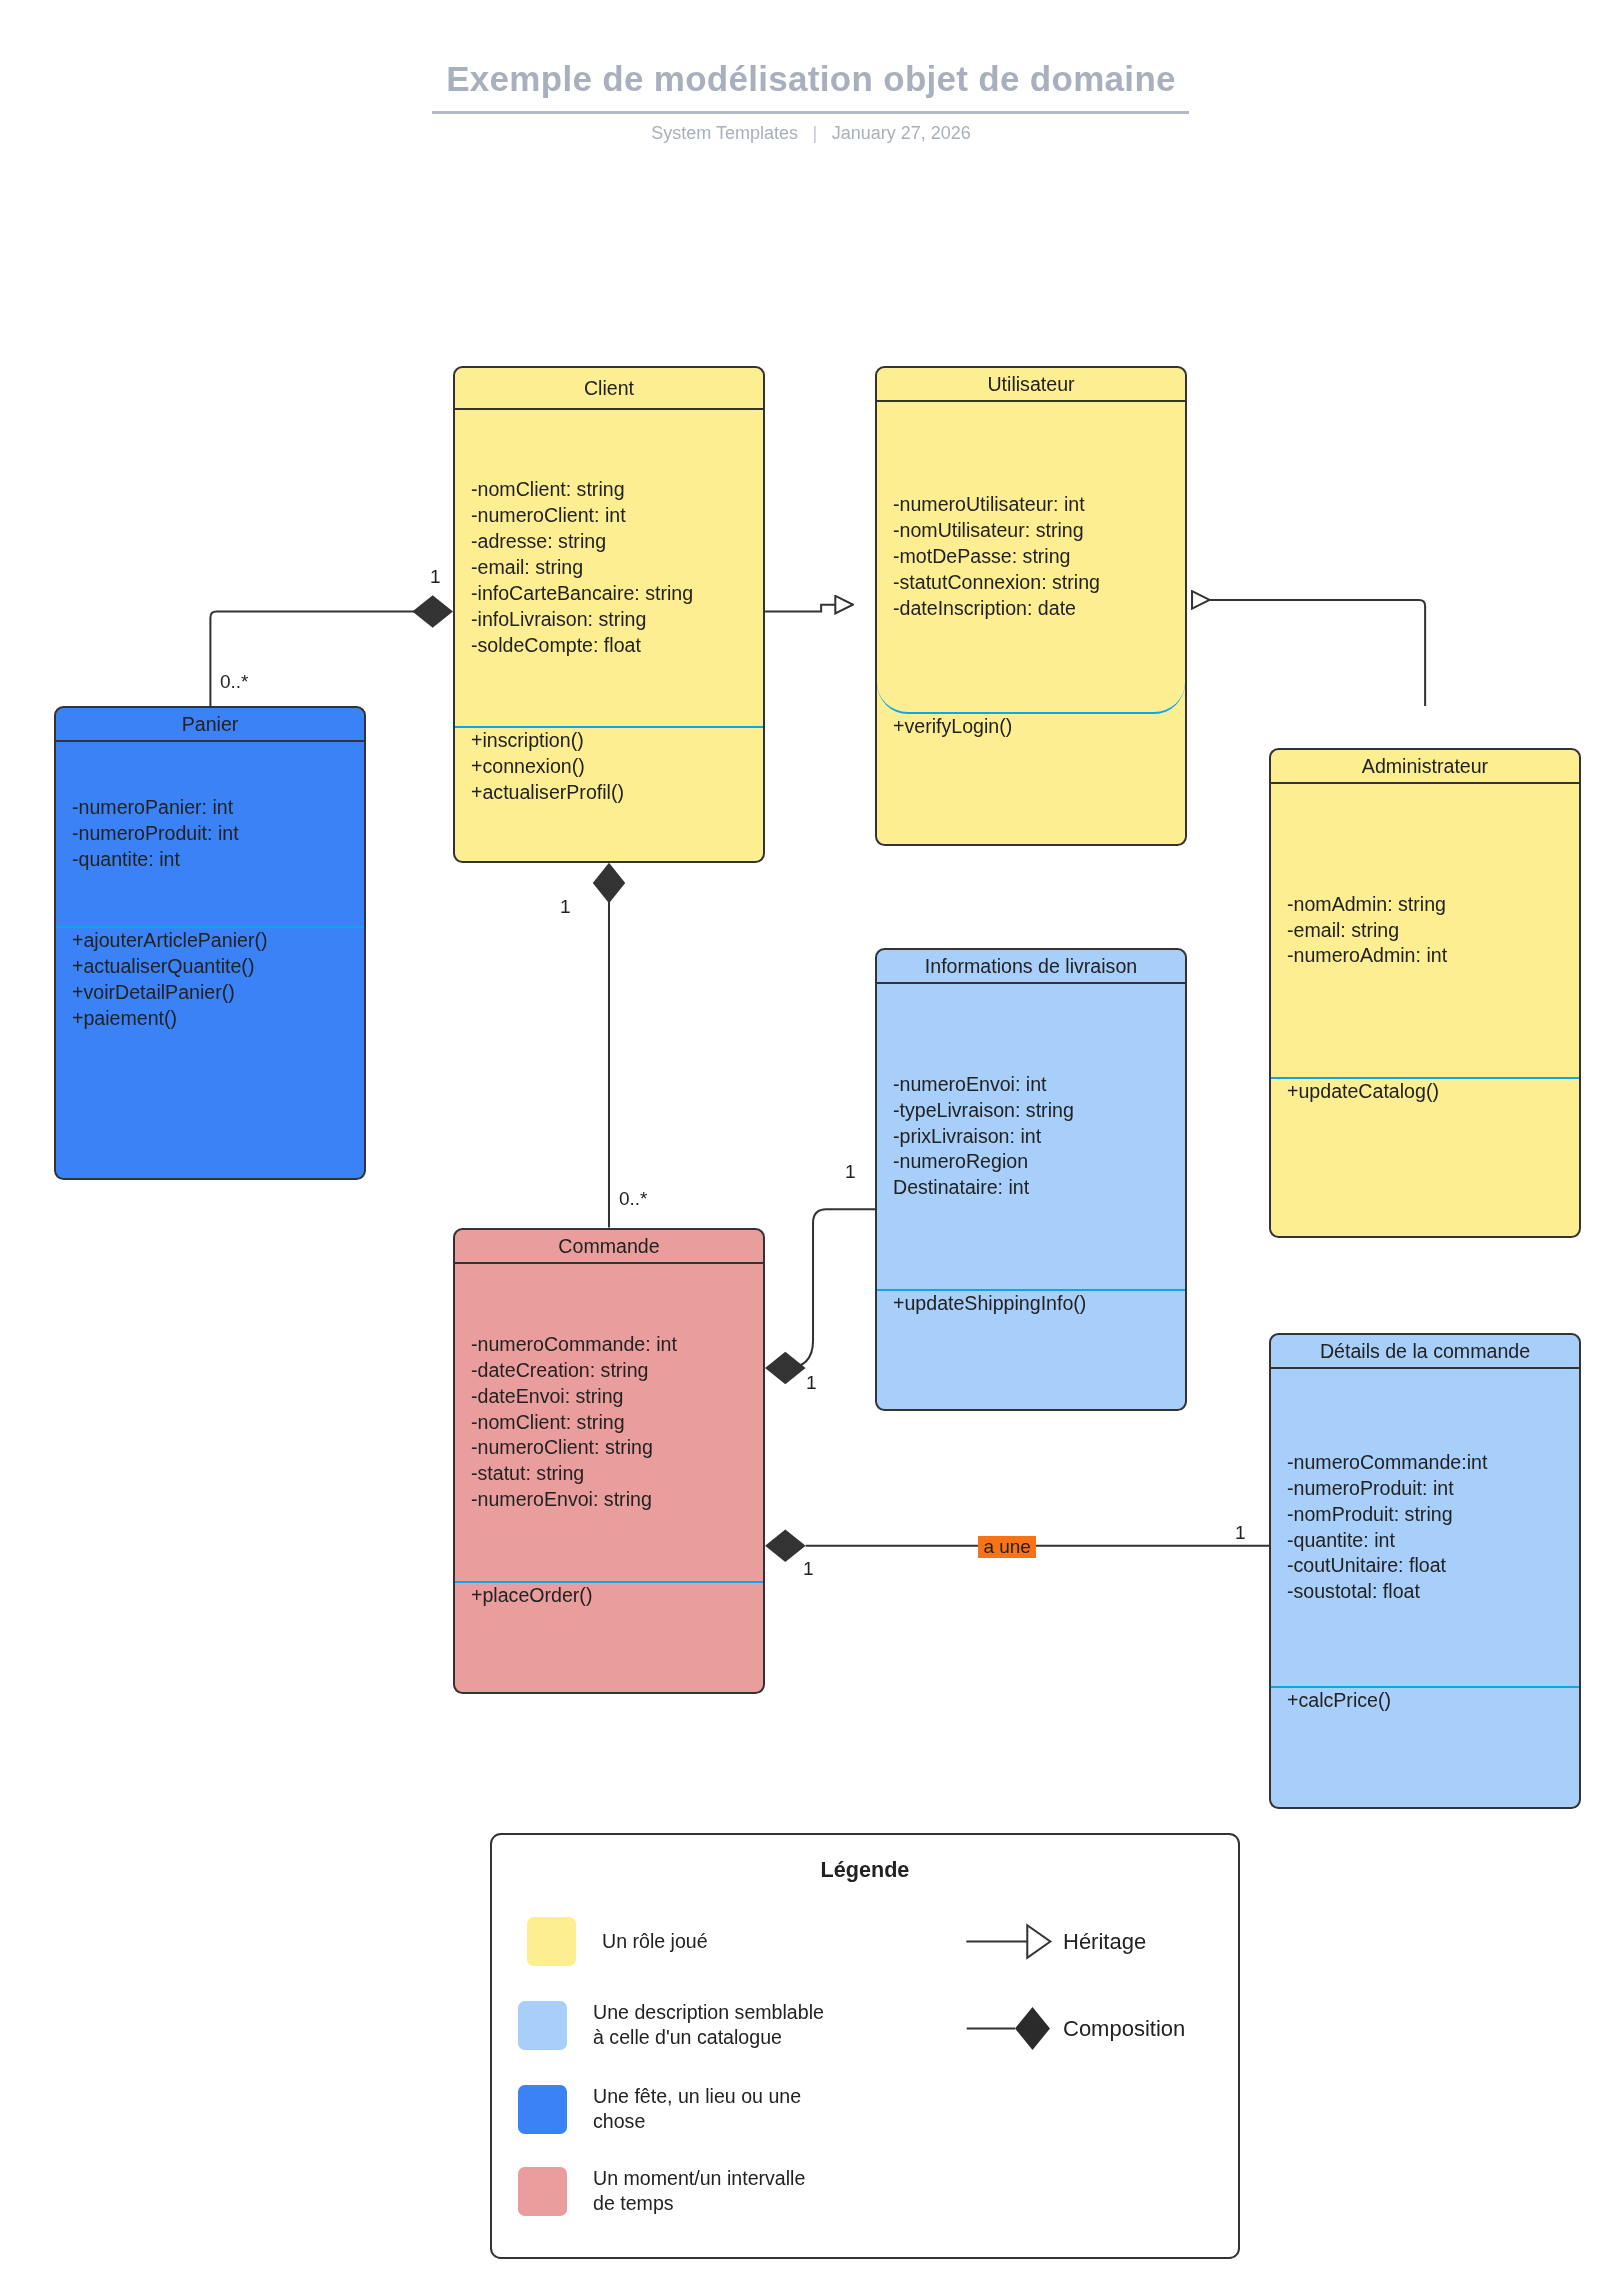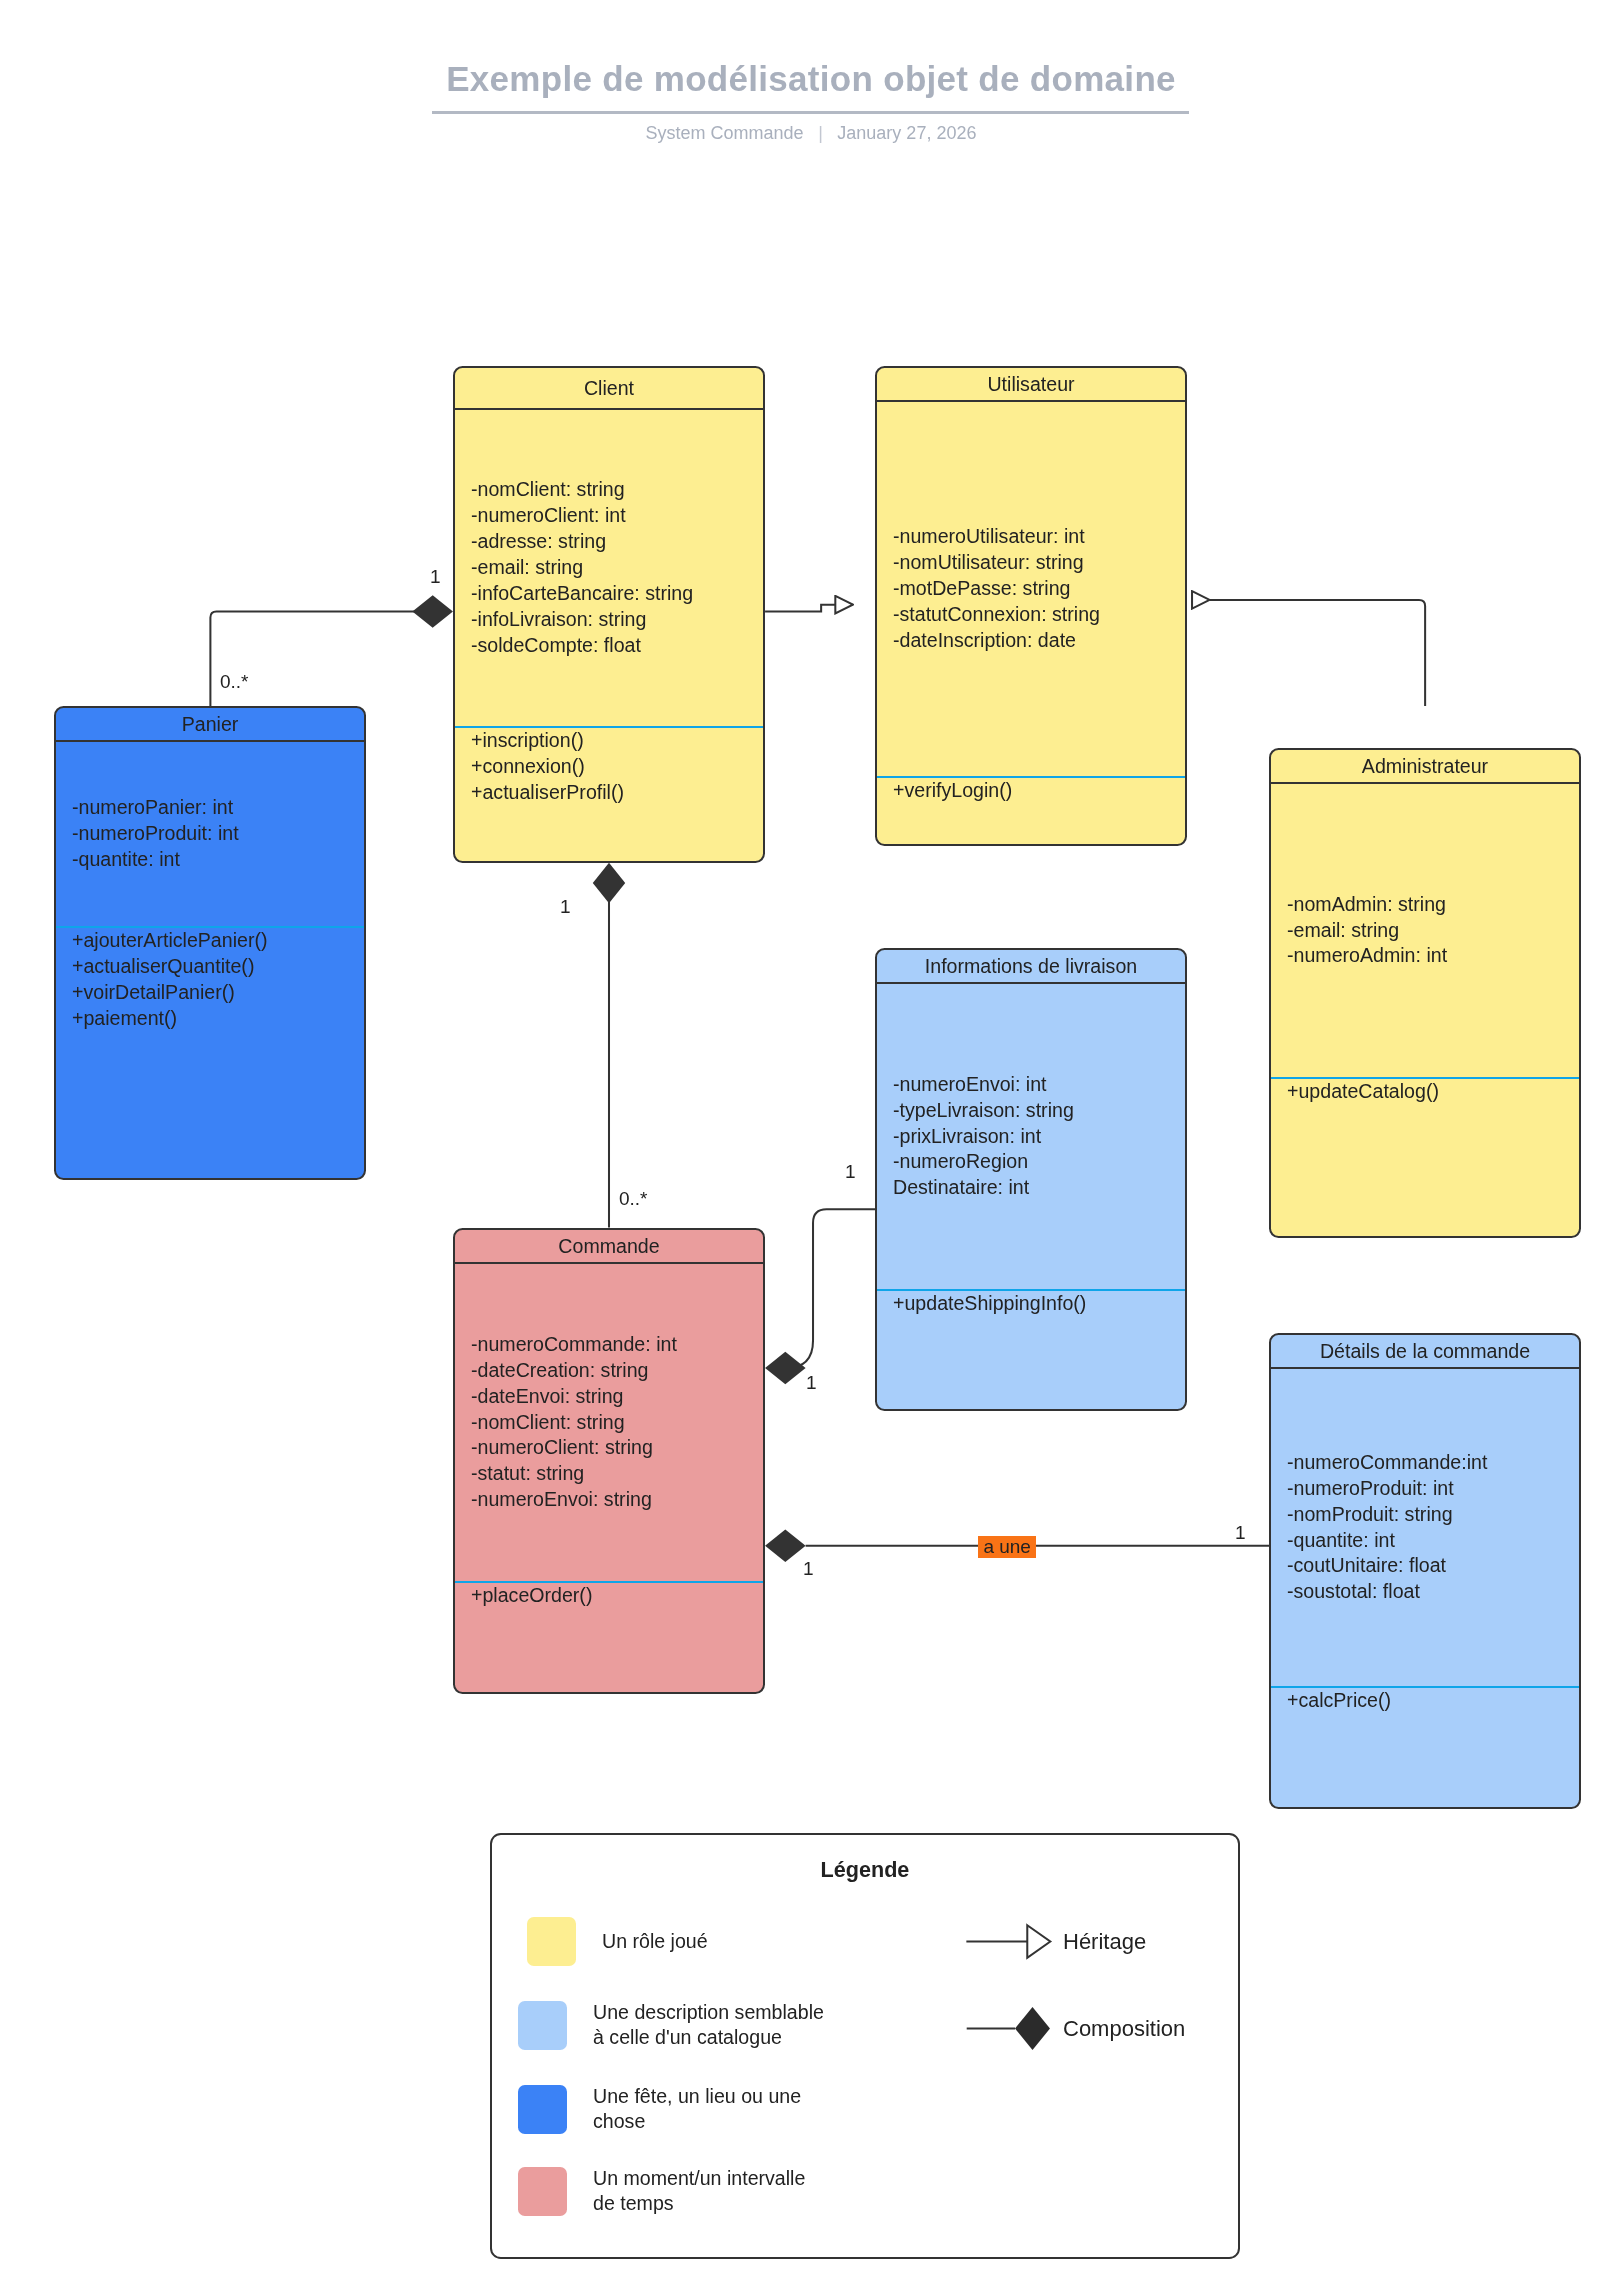--- a/index.html
+++ b/index.html
@@ -49,21 +49,21 @@
   .c-red{background:#EA9D9D;}
 
   
   #box-client      {left:453px; top:366px;  width:312px; height:497px;}
   #box-client .name{height:42px;}
   #box-client .attrs{height:318px;}
   #box-client .ops {height:auto;flex:1;}
 
   #box-utilisateur      {left:875px; top:366px; width:312px; height:480px;}
   #box-utilisateur .name{height:34px;}
-  #box-utilisateur .attrs{height:376px;}
+  #box-utilisateur .attrs{height:312px;border-radius:31px;}
   #box-utilisateur .ops {flex:1;}
 
   #box-administrateur      {left:1269px; top:748px; width:312px; height:490px;}
   #box-administrateur .name{height:34px;}
   #box-administrateur .attrs{height:295px;}
   #box-administrateur .ops {flex:1;}
 
   #box-panier      {left:54px; top:706px; width:312px; height:474px;}
   #box-panier .name{height:34px;}
   #box-panier .attrs{height:186px;}
@@ -109,21 +109,21 @@
   .lg-symtxt{margin-left:10px;font-size:22px;color:#222;white-space:nowrap;}
 </style>
 </head>
 <body>
 
 <div class="stage">
 
   <div class="doc-title">Exemple de modélisation objet de domaine</div>
   <div class="title-rule"></div>
   <div class="doc-sub">
-    <span>System Commande</span>
+    <span>System Templates</span>
     <span class="sep">|</span>
     <span>January 27, 2026</span>
   </div>
 
   <svg class="conn" viewBox="0 0 2400 3397">
     <defs>
       <marker id="hollowTri" markerWidth="30" markerHeight="30" refX="28" refY="15" orient="auto" markerUnits="userSpaceOnUse">
         <path d="M2,2 L28,15 L2,28 Z" fill="#ffffff" stroke="#333" stroke-width="3"></path>
       </marker>
       <marker id="hollowTriL" markerWidth="30" markerHeight="30" refX="2" refY="15" orient="auto" markerUnits="userSpaceOnUse">

